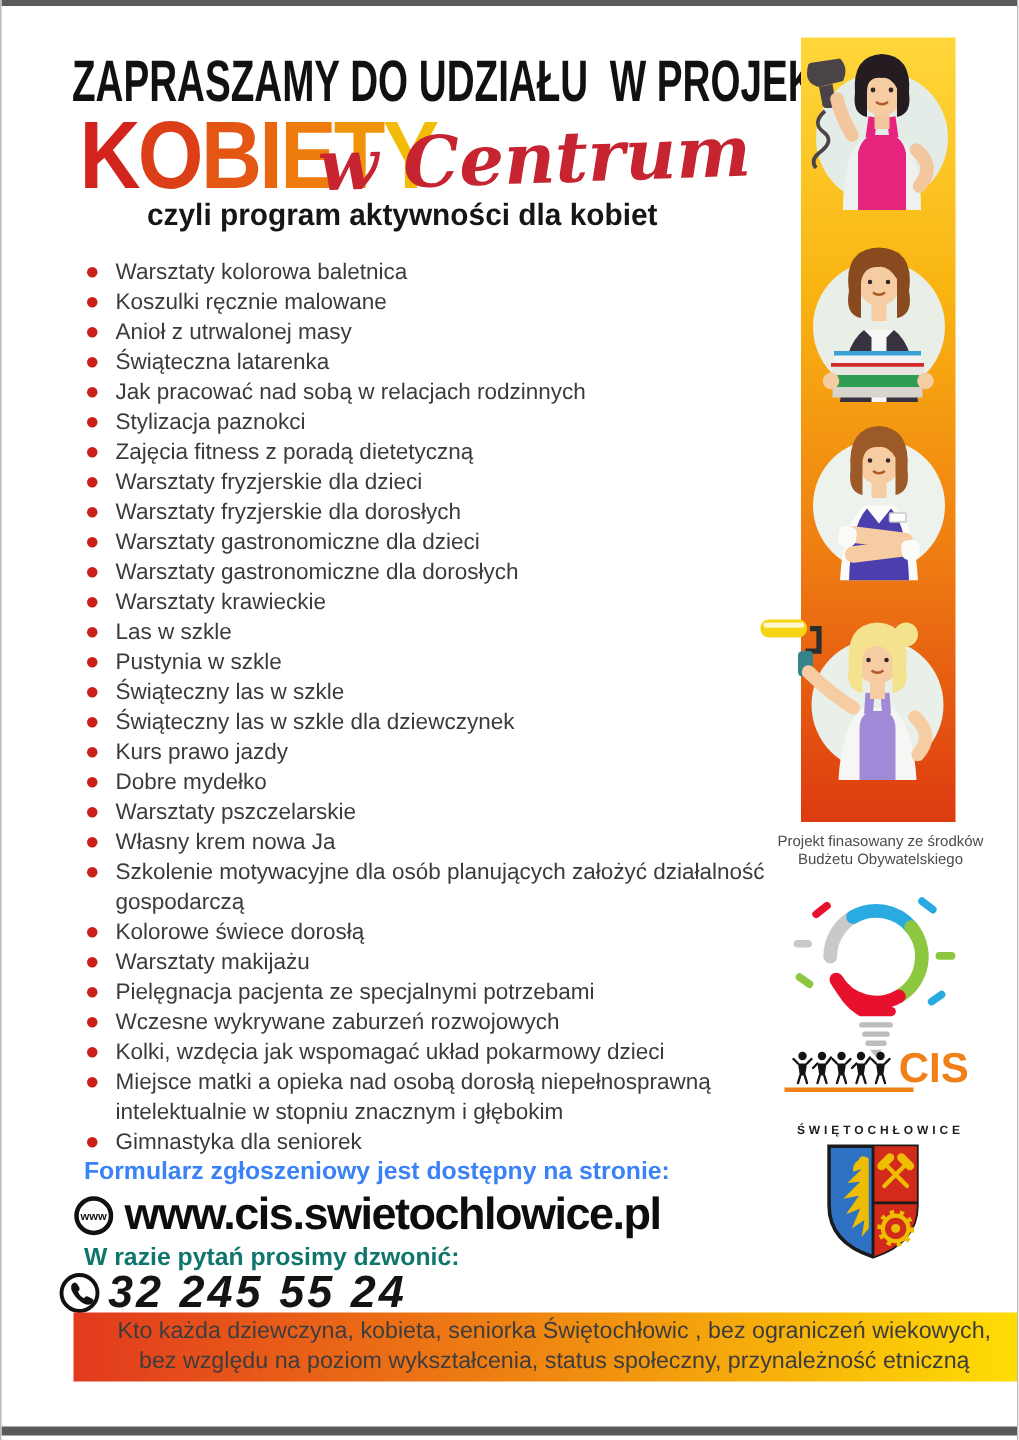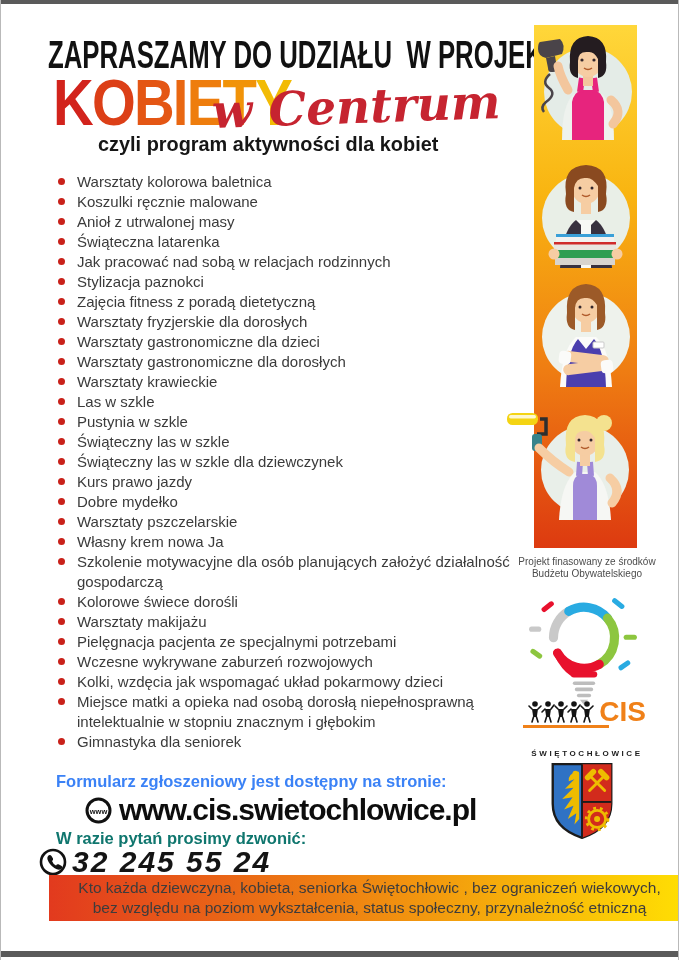--- a/index.html
+++ b/index.html
@@ -80,21 +80,21 @@
 
   .coat-of-arms{position:absolute;left:547px;top:760px;}
 
   
   .form-label,.call-label{
     position:absolute;left:55px;
     font-size:16.5px;font-weight:bold;white-space:nowrap;
   }
   .form-label{top:772px;}
   .call-label{top:829px;}
-  .site-row{position:absolute;left:48px;top:793px;display:flex;align-items:center;gap:7px;margin-left:36px;}
+  .site-row{position:absolute;left:48px;top:793px;display:flex;align-items:center;gap:7px;}
   .website{
     font-size:30px;font-weight:bold;color:#0d0d0d;letter-spacing:-1px;white-space:nowrap;
   }
   .phone-row{position:absolute;left:38px;top:845px;display:flex;align-items:center;gap:5px;font-style:italic;}
   .phone-number{font-size:30px;font-weight:bold;color:#141414;letter-spacing:2px;white-space:nowrap;}
   .round-badge{flex:0 0 auto;}
 
   
   .info-banner{
     position:absolute;left:20px;top:875px;width:641px;height:46px;
@@ -115,34 +115,35 @@
   <div class="subtitle">czyli program aktywności dla kobiet</div>
 
   <ul class="activities" style="--bullet: #c9211a;">
       <li>Warsztaty kolorowa baletnica</li>
       <li>Koszulki ręcznie malowane</li>
       <li>Anioł z utrwalonej masy</li>
       <li>Świąteczna latarenka</li>
       <li>Jak pracować nad sobą w relacjach rodzinnych</li>
       <li>Stylizacja paznokci</li>
       <li>Zajęcia fitness z poradą dietetyczną</li>
+      <li>Warsztaty fryzjerskie dla dzieci</li>
       <li>Warsztaty fryzjerskie dla dorosłych</li>
       <li>Warsztaty gastronomiczne dla dzieci</li>
       <li>Warsztaty gastronomiczne dla dorosłych</li>
       <li>Warsztaty krawieckie</li>
       <li>Las w szkle</li>
       <li>Pustynia w szkle</li>
       <li>Świąteczny las w szkle</li>
       <li>Świąteczny las w szkle dla dziewczynek</li>
       <li>Kurs prawo jazdy</li>
       <li>Dobre mydełko</li>
       <li>Warsztaty pszczelarskie</li>
       <li>Własny krem nowa Ja</li>
       <li>Szkolenie motywacyjne dla osób planujących założyć działalność gospodarczą</li>
-      <li>Kolorowe świece dorośli</li>
+      <li>Kolorowe świece dorosłą</li>
       <li>Warsztaty makijażu</li>
       <li>Pielęgnacja pacjenta ze specjalnymi potrzebami</li>
       <li>Wczesne wykrywane zaburzeń rozwojowych</li>
       <li>Kolki, wzdęcia jak wspomagać układ pokarmowy dzieci</li>
       <li>Miejsce matki a opieka nad osobą dorosłą niepełnosprawną intelektualnie w stopniu znacznym i głębokim</li>
       <li>Gimnastyka dla seniorek</li>
     </ul>
 
   <div class="strip">
 

